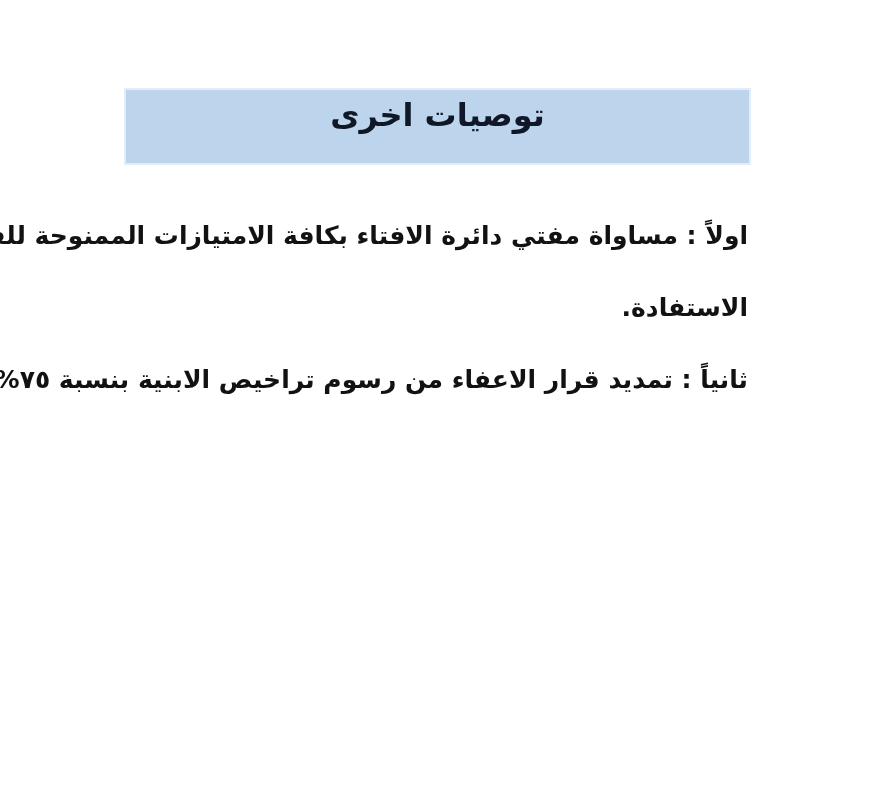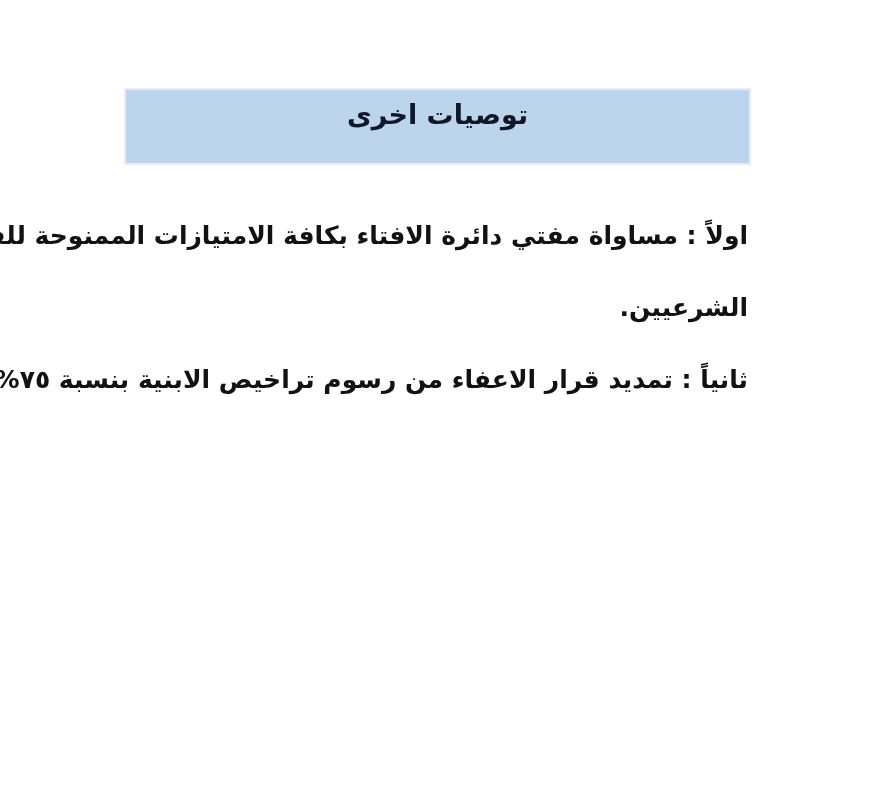--- a/index.html
+++ b/index.html
@@ -21,21 +21,21 @@
     top: 90px;
     width: 623px;
     height: 73px;
     background: var(--banner-bg, #bdd5ec);
     box-shadow: 0 0 0 2px #e4edf7;
   }
   .banner-title {
     margin-top: 5px;
     text-align: center;
     direction: rtl;
-    font-size: 27px;
+    font-size: 32px;
     font-weight: bold;
     color: var(--title-color, #101828);
     line-height: 40px;
     white-space: nowrap;
   }
   .content {
     position: absolute;
     top: 200px;
     right: 129px;
     left: 127px;
@@ -57,21 +57,21 @@
 <div class="page">
 
   <div class="banner">
     <div class="banner-title">توصيات اخرى</div>
   </div>
 
   <div class="content">
 
     <div>
       <div class="line">اولاً : مساواة مفتي دائرة الافتاء بكافة الامتيازات الممنوحة للقضاة</div>
-      <div class="line">الشرعيين.</div>
+      <div class="line">الاستفادة.</div>
     </div>
 
     <div>
       <div class="line">ثانياً : تمديد قرار الاعفاء من رسوم تراخيص الابنية بنسبة ٧٥%</div>
     </div>
 
   </div>
 
 </div>
 

